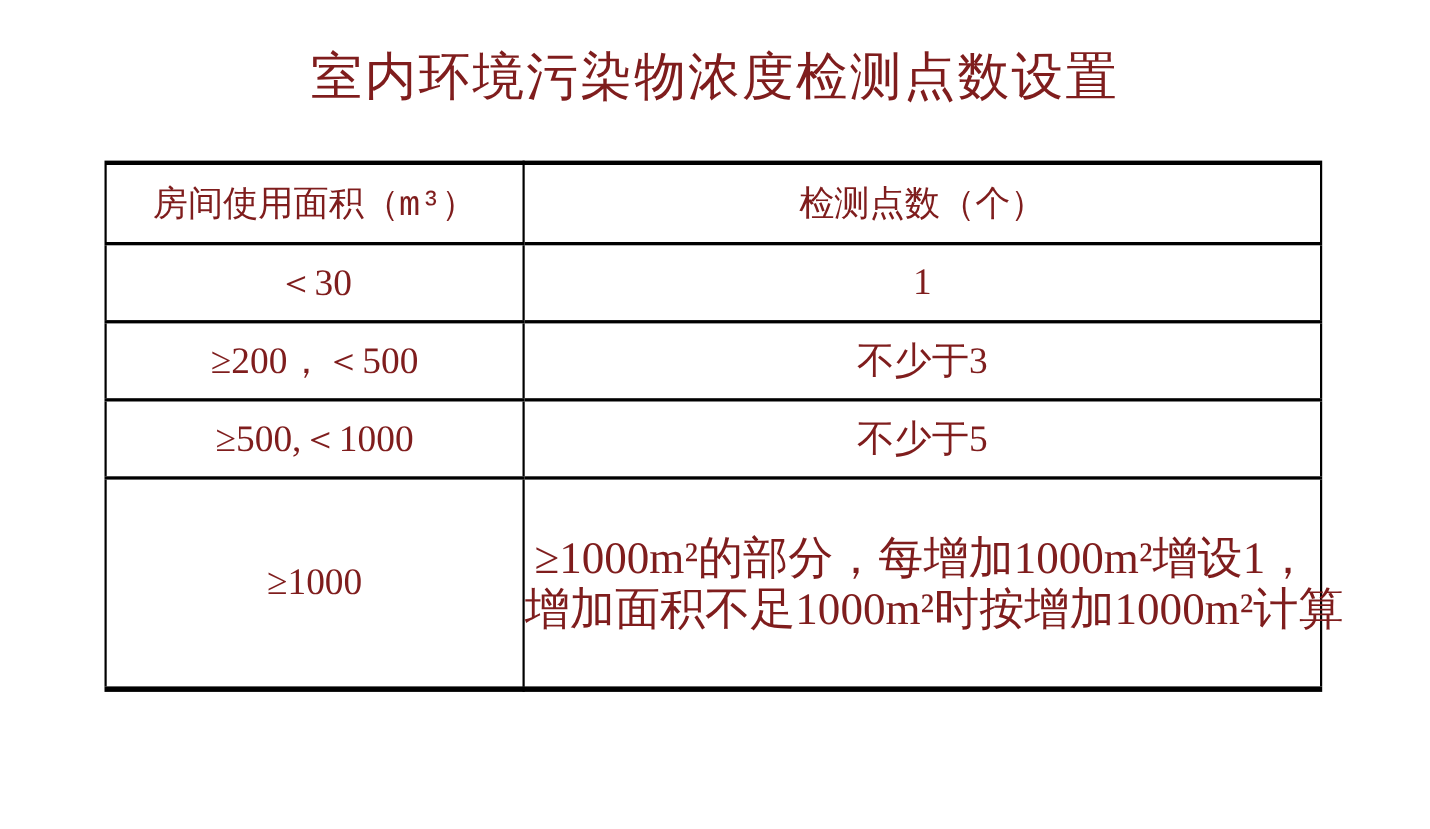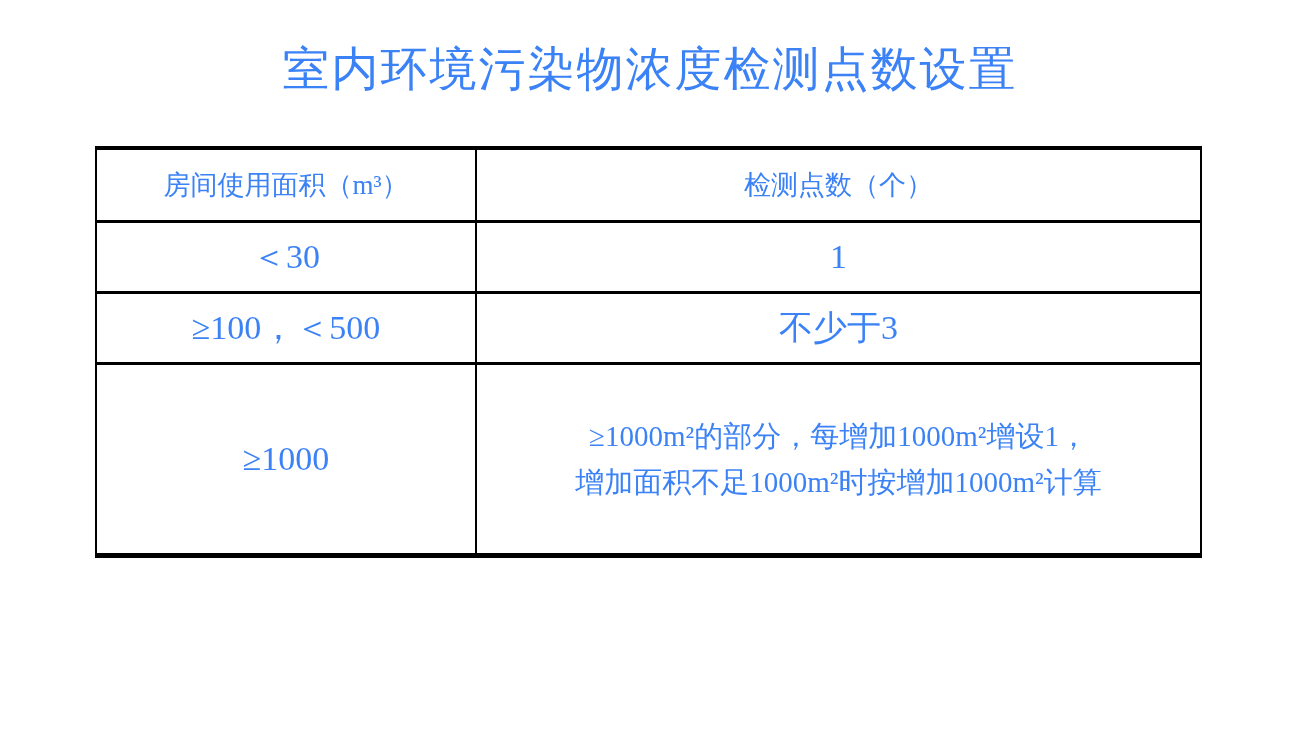--- a/index.html
+++ b/index.html
@@ -5,21 +5,21 @@
   html, body {
     margin: 0;
     padding: 0;
     background: #ffffff;
   }
   .page {
     position: relative;
     width: 1300px;
     height: 754px;
     background: #ffffff;
-    color: #3b82f6;
+    color: #7f1d1d;
     font-family: "Liberation Serif", "DejaVu Serif", serif;
     overflow: hidden;
   }
   .doc-title {
     position: absolute;
     top: 38px;
     left: 0;
     width: 100%;
     margin: 0;
     text-align: center;
@@ -45,32 +45,33 @@
   .points-table td {
     border-style: solid;
     border-color: #000000;
     border-width: 3px 2px; 
     text-align: center;
     vertical-align: middle;
     font-weight: 400;
     padding: 0;
   }
   .points-table th {
-    font-size: 27px;
+    font-size: 32px;
     height: 70px;
+    font-family: Liberation Mono, monospace;
   }
   .points-table td {
     font-size: 34px;
     height: 68px;
   }
   .points-table tr.tall-row td {
     height: 188px;
   }
   .points-table td.detail-cell {
-    font-size: 29px;
+    font-size: 41px;
     line-height: 46px;
     margin-left: 19px;
   }
   .detail-line {
     display: block;
     white-space: nowrap;
   }
 </style>
 </head>
 <body>
@@ -89,22 +90,26 @@
         <th>房间使用面积（m³）</th>
         <th>检测点数（个）</th>
       </tr>
     </thead>
     <tbody>
       <tr>
         <td>＜30</td>
         <td>1</td>
       </tr>
       <tr>
-        <td>≥100，＜500</td>
+        <td>≥200，＜500</td>
         <td>不少于3</td>
+      </tr>
+      <tr>
+        <td>≥500,＜1000</td>
+        <td>不少于5</td>
       </tr>
       <tr class="tall-row">
         <td>≥1000</td>
         <td class="detail-cell">
           <span class="detail-line">≥1000m²的部分，每增加1000m²增设1，</span>
           <span class="detail-line">增加面积不足1000m²时按增加1000m²计算</span>
         </td>
       </tr>
     </tbody>
   </table>

